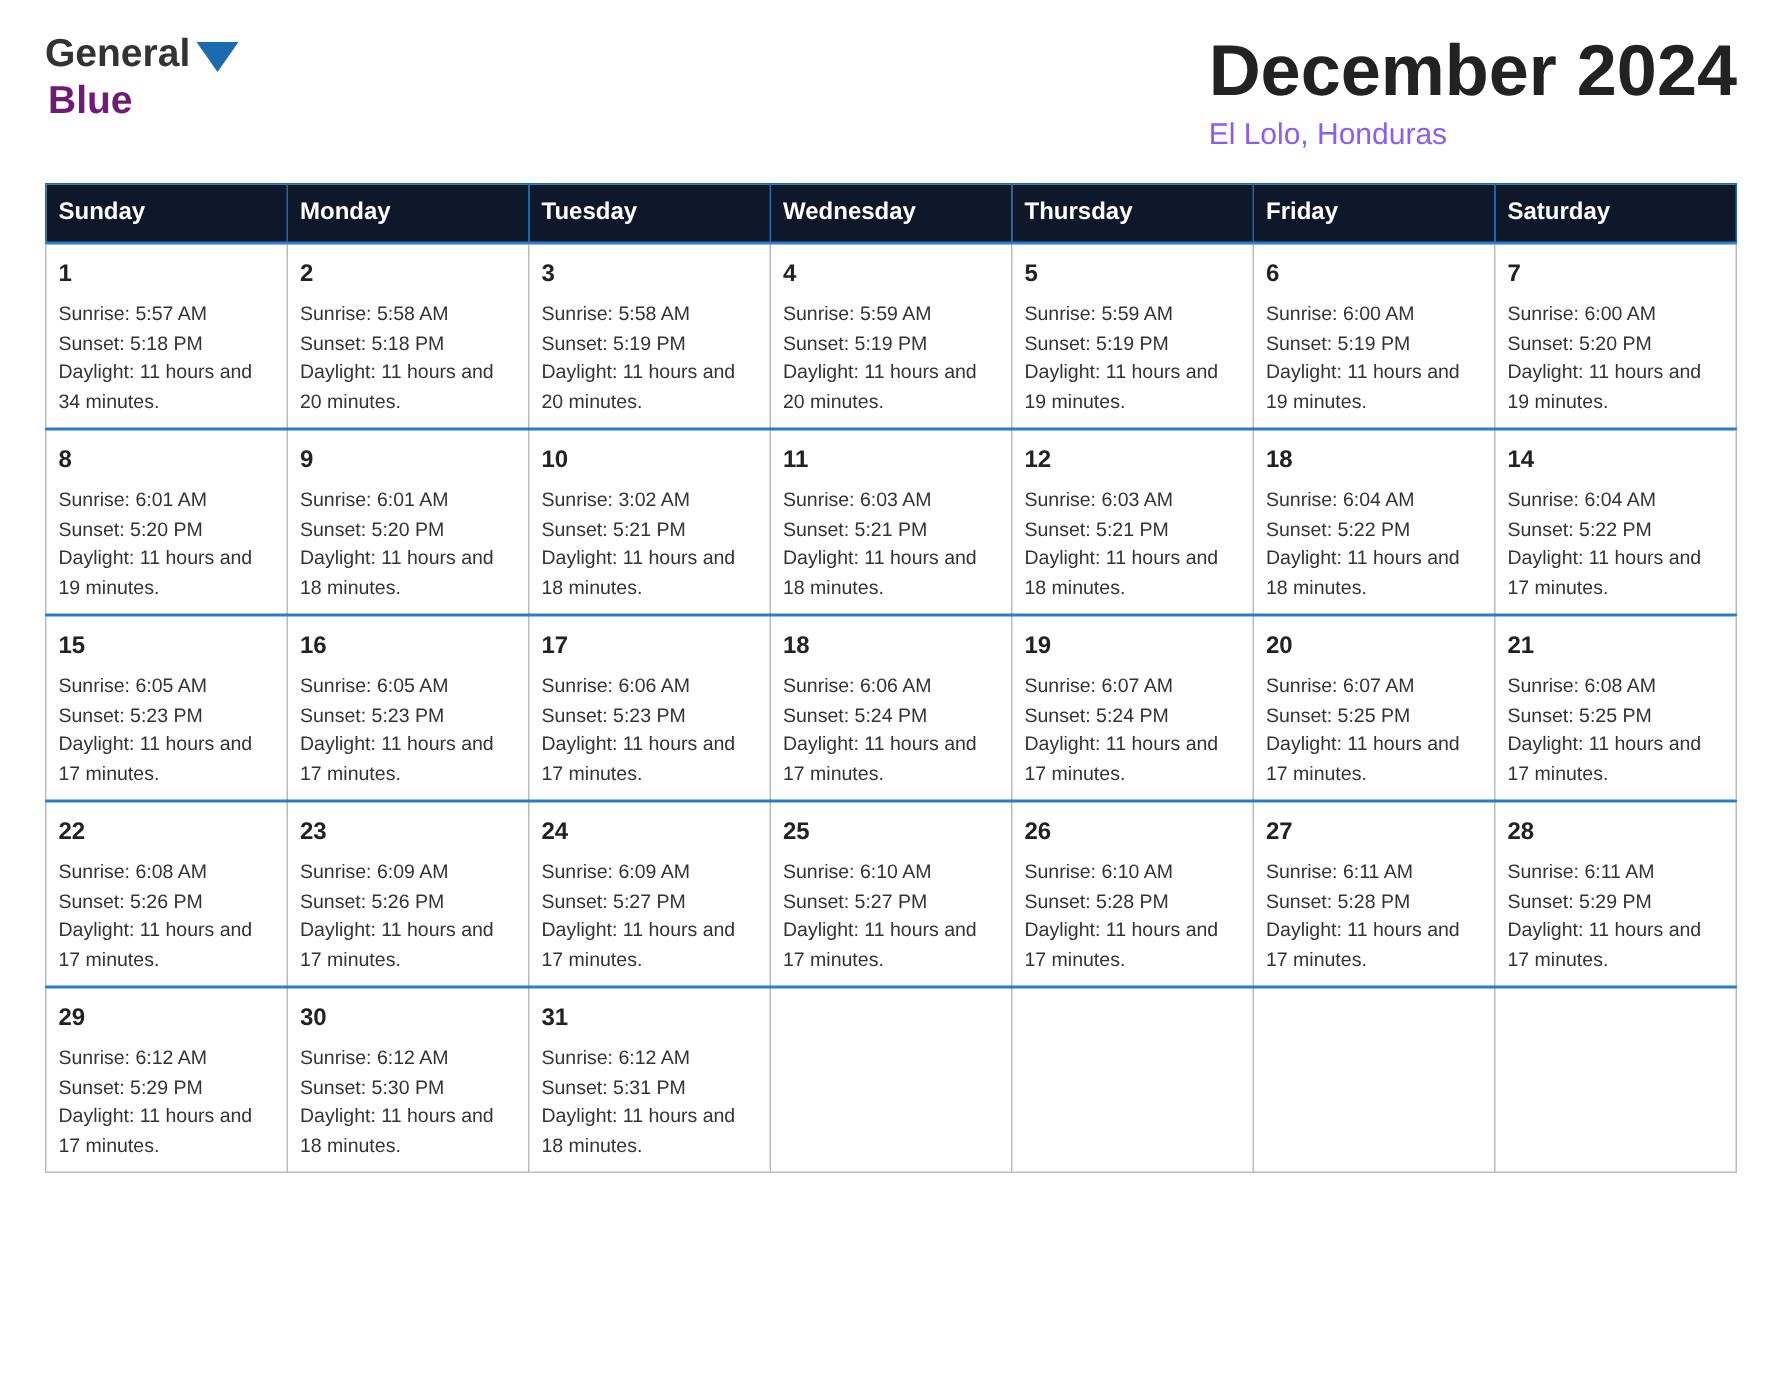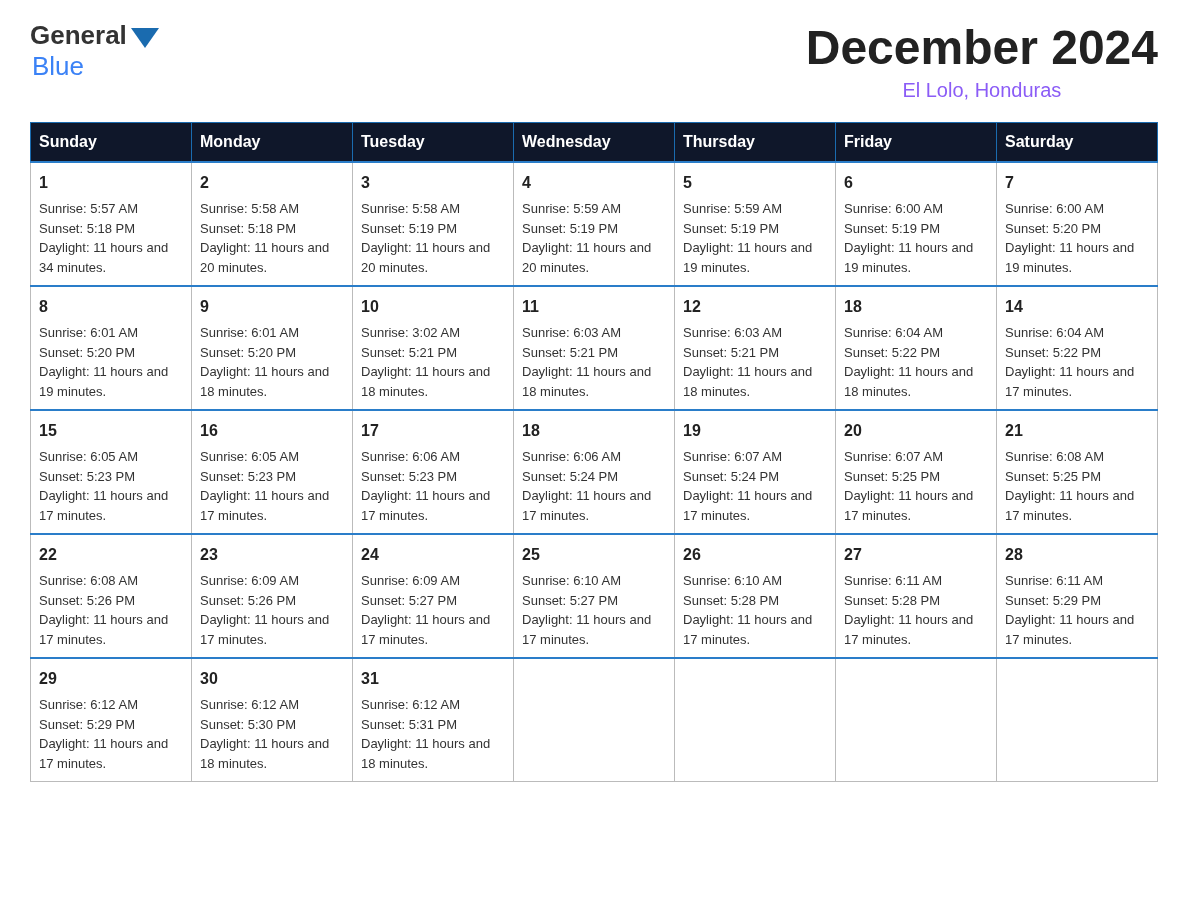--- a/index.html
+++ b/index.html
@@ -33,27 +33,27 @@
     .logo-arrow {
       width: 0;
       height: 0;
       border-left: 14px solid transparent;
       border-right: 14px solid transparent;
       border-top: 20px solid #1a6baf;
       margin-left: 4px;
       margin-top: 4px;
     }
     .logo-blue {
-      color: #3b82f6;
+      color: #701a75;
       font-size: 26px;
-      font-weight: normal;
+      font-weight: bold;
       margin-left: 2px;
     }
     .title-area {
-      text-align: center;
+      text-align: left;
     }
     .month-title {
       font-size: 48px;
       font-weight: bold;
       color: #222;
     }
     .location {
       font-size: 20px;
       color: #8b5cf6;
       margin-top: 4px;

